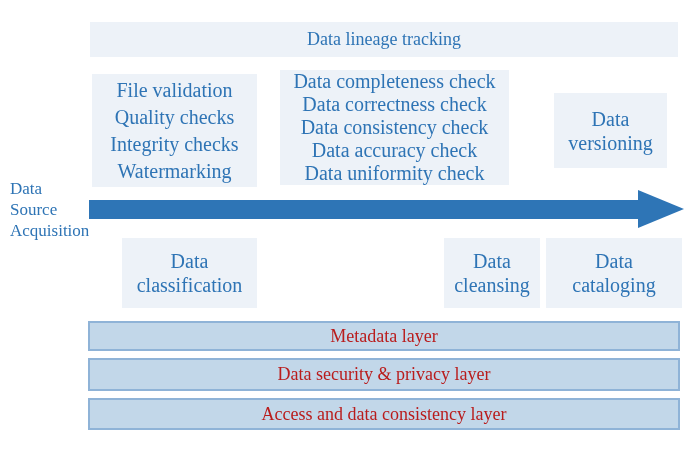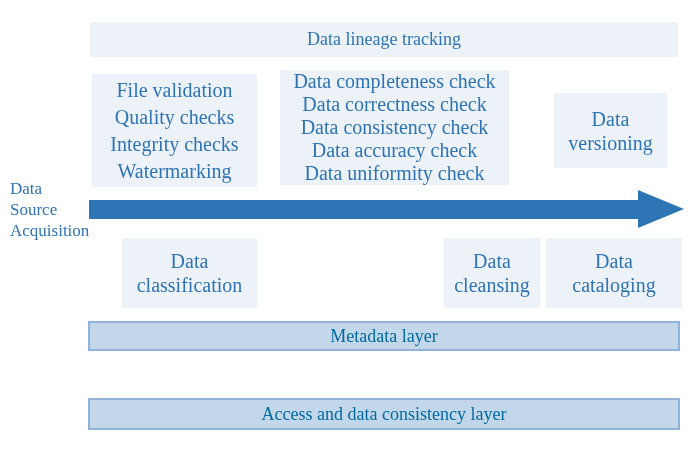--- a/index.html
+++ b/index.html
@@ -54,21 +54,21 @@
     border-top: 19px solid transparent;
     border-bottom: 19px solid transparent;
     border-left: 46px solid #2e75b6;
   }
   .layer {
     position: absolute;
     left: 88px; width: 592px;
     background: #c2d7e9;
     border: 2px solid #8fb3d7;
     box-sizing: border-box;
-    color: #0369a1;
+    color: #b91c1c;
     display: flex;
     align-items: center;
     justify-content: center;
     text-align: center;
     font-size: 18px;
   }
   .layer-1 { top: 321px; height: 30px; }
   .layer-2 { top: 358px; height: 33px; }
   .layer-3 { top: 398px; height: 32px; }
 </style>
@@ -106,16 +106,17 @@
 classification</div>
 
   <div class="lightbox box-cleansing">Data
 cleansing</div>
 
   <div class="lightbox box-cataloging">Data
 cataloging</div>
 
   <div class="layer layer-1">Metadata layer</div>
 
+  <div class="layer layer-2">Data security &amp; privacy layer</div>
 
   <div class="layer layer-3">Access and data consistency layer</div>
 
 </div>
 
 </body></html>

